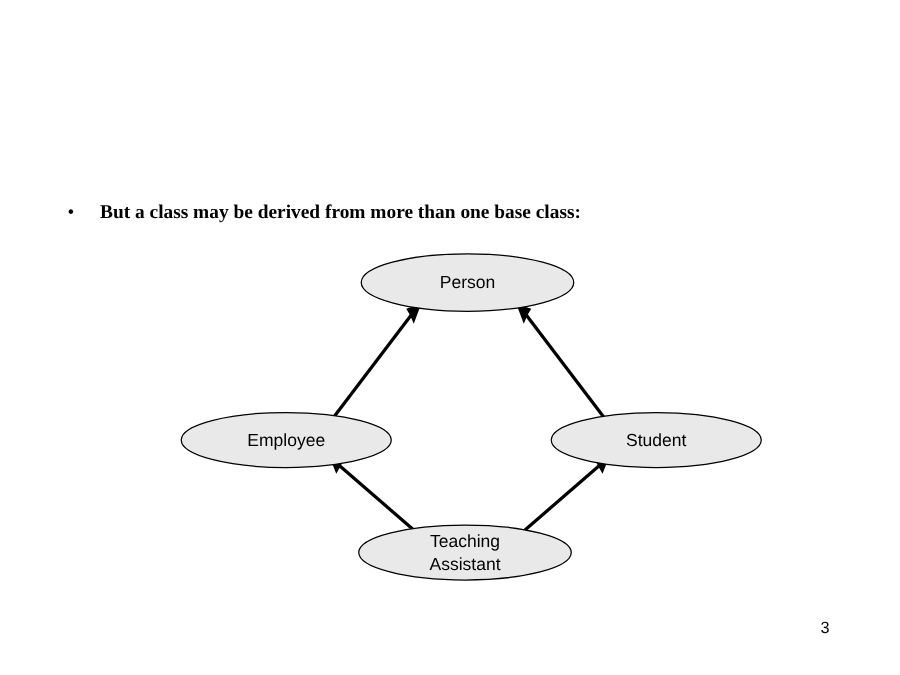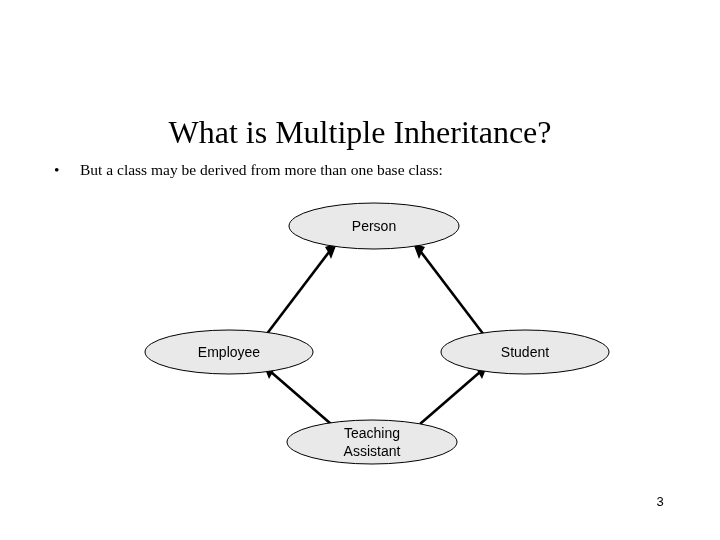--- a/index.html
+++ b/index.html
@@ -43,20 +43,21 @@
   }
   #bullet-marker {
     width: 26px;
     flex: 0 0 26px;
     font-size: 15.5px;
     color: #000000;
   }
   #bullet-text {
     flex: 1 1 auto;
     white-space: nowrap;
+    font-weight: bold;
   }
   #diagram-wrap {
     position: absolute;
     left: 0;
     top: 0;
     width: 720px;
     height: 540px;
     margin-left: 32px;
   }
   #diagram-svg {
@@ -94,21 +95,20 @@
     font-family: "Liberation Sans", "DejaVu Sans", sans-serif;
     font-size: 13px;
     color: #000000;
   }
 </style>
 </head>
 <body>
 
 <div id="slide">
 
-  <h1 id="slide-title">What is Multiple Inheritance?</h1>
 
   <div id="bullet-row">
     <span id="bullet-marker">•</span>
     <span id="bullet-text">But a class may be derived from more than one base class:</span>
   </div>
 
   <div id="diagram-wrap">
     <svg id="diagram-svg" viewBox="0 0 720 540" xmlns="http://www.w3.org/2000/svg">
 
       <g>

